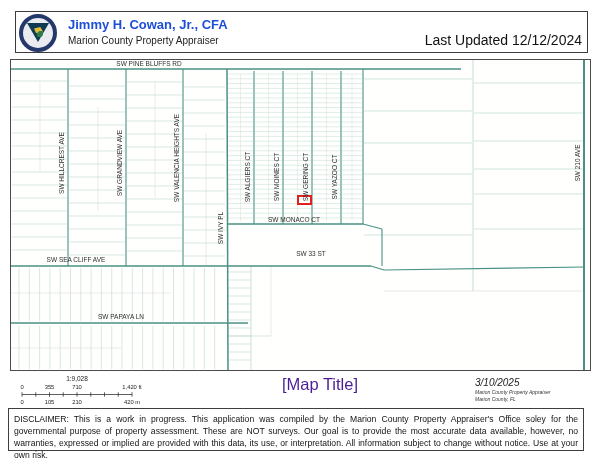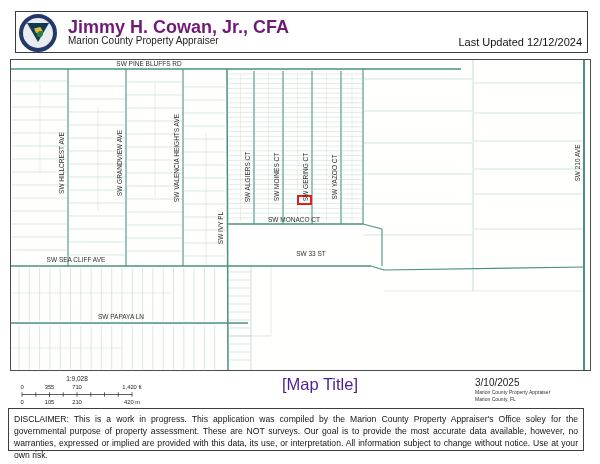--- a/index.html
+++ b/index.html
@@ -10,36 +10,36 @@
   .header-box{position:absolute;left:15px;top:11px;width:571px;height:40px;
               border:1px solid #3c3c3c;background:#ffffff;}
   .seal{position:absolute;left:3px;top:2px;width:30px;height:30px;border-radius:50%;
         border:4px solid #25386b;background:#e9ebf0;overflow:hidden;}
   .seal .tri{position:absolute;left:4px;top:5px;width:22px;height:19px;background:#0e3a52;
              clip-path:polygon(0 0,100% 0,50% 100%);}
   .seal .fl{position:absolute;left:11px;top:9px;width:9px;height:8px;background:#e3bd3a;
             clip-path:polygon(0 20%,70% 0,100% 55%,60% 100%,20% 70%);}
   .seal .leaf{position:absolute;left:14px;top:13px;width:6px;height:6px;background:#2e7d46;
               border-radius:60% 20% 60% 20%;}
-  .hdr-title{position:absolute;left:52px;top:5px;font-size:18px;font-weight:bold;color:#701a75;}
+  .hdr-title{position:absolute;left:52px;top:5px;font-size:13px;font-weight:bold;color:#1d4ed8;}
   .hdr-sub{position:absolute;left:52px;top:23px;font-size:10px;color:#222;}
-  .hdr-updated{position:absolute;right:5px;bottom:4px;font-size:11px;color:#111;}
+  .hdr-updated{position:absolute;right:5px;bottom:4px;font-size:14px;color:#111;}
 
   
   .map-frame{position:absolute;left:10px;top:59px;width:579px;height:310px;
              border:1px solid #4b4b4b;background:#fffffe;}
   .map-frame svg{display:block;}
 
   
   .scalebar{position:absolute;left:15px;top:373px;width:185px;height:34px;}
 
   
   .map-title{position:absolute;left:240px;top:375px;width:160px;text-align:center;
              font-size:16.5px;color:#4c1d95;}
-  .credits{position:absolute;left:475px;top:377px;width:115px;color:#222;}
+  .credits{position:absolute;left:475px;top:377px;width:115px;color:#222;font-style:italic;}
   .credits .date{font-size:10px;margin-bottom:1px;}
   .credits .org,.credits .loc{font-size:5px;line-height:1.3;color:#333;}
 
   
   .disclaimer{position:absolute;left:8px;top:408px;width:564px;height:33px;
               border:1px solid #3e3e3e;padding:4px 5px;font-size:8.6px;line-height:1.4;
               color:#141414;text-align:justify;background:#fff;}
 </style>
 </head>
 <body>

